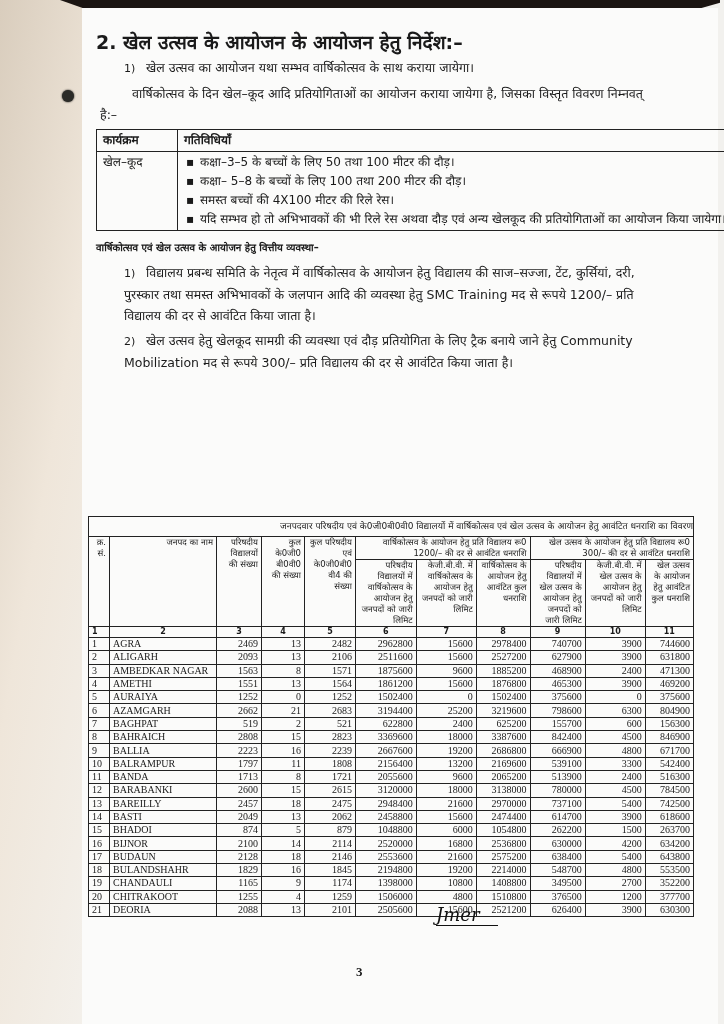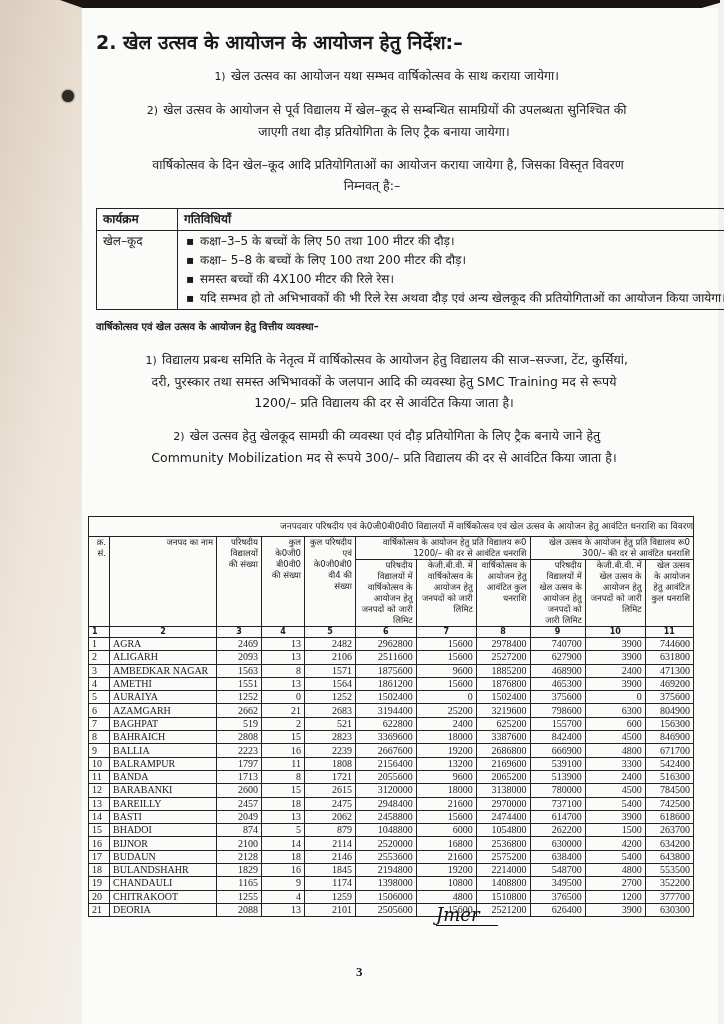--- a/index.html
+++ b/index.html
@@ -21,21 +21,21 @@
   .paper {
     position: absolute; left: 82px; top: 8px; width: 636px; height: 1016px;
     background: #fbfbfa;
   }
   .binder-hole {
     position: absolute; left: 62px; top: 90px; width: 12px; height: 12px;
     border-radius: 50%; background: #2b2b28; box-shadow: 0 0 2px #000;
   }
   .content { position: absolute; left: 96px; top: 32px; width: 552px; font-size: 12.5px; line-height: 21px; }
   .heading { font-weight: bold; font-size: 19px; }
-  .para { margin: 12px; text-align: center; }
+  .para { margin: 4px; }
   .num { display: inline-block; width: 22px; font-size: 11px; }
   .indent { padding-left: 24px; }
   .first-line { text-indent: 32px; }
   table.prog { border-collapse: collapse; width: 662px; margin: 2px 0 6px 0; font-size: 12px; line-height: 19px; }
   table.prog td { border: 1px solid #222; vertical-align: top; padding: 1px 6px; }
   table.prog td.c1 { width: 68px; }
   table.prog .th { font-weight: bold; }
   .bullet { display: block; padding-left: 16px; position: relative; }
   .bullet:before { content: "\25AA"; position: absolute; left: 2px; top: 0; }
   .sub-heading { font-weight: bold; font-size: 10px; margin-top: 4px; }
@@ -59,23 +59,20 @@
 
 <div class="page-curl"></div>
 <div class="dark-corner"></div>
 <div class="paper"></div>
 <div class="binder-hole"></div>
 
 <div class="content">
   <div class="heading">2. खेल उत्सव के आयोजन के आयोजन हेतु निर्देश:–</div>
   <p class="para indent">
     <span class="num">1)</span><span>खेल उत्सव का आयोजन यथा सम्भव वार्षिकोत्सव के साथ कराया जायेगा।</span>
-  </p>
-  <p class="para indent">
-    <span class="num">2)</span><span>खेल उत्सव के आयोजन से पूर्व विद्यालय में खेल–कूद से सम्बन्धित सामग्रियों की उपलब्धता सुनिश्चित की जाएगी तथा दौड़ प्रतियोगिता के लिए ट्रैक बनाया जायेगा।</span>
   </p>
   <p class="para first-line">वार्षिकोत्सव के दिन खेल–कूद आदि प्रतियोगिताओं का आयोजन कराया जायेगा है, जिसका विस्तृत विवरण निम्नवत् है:–</p>
 
   <table class="prog">
     <tbody>
         <tr>
       <td class="c1 th">कार्यक्रम</td>
       <td class="th">गतिविधियाँ</td>
     </tr>
     <tr>

